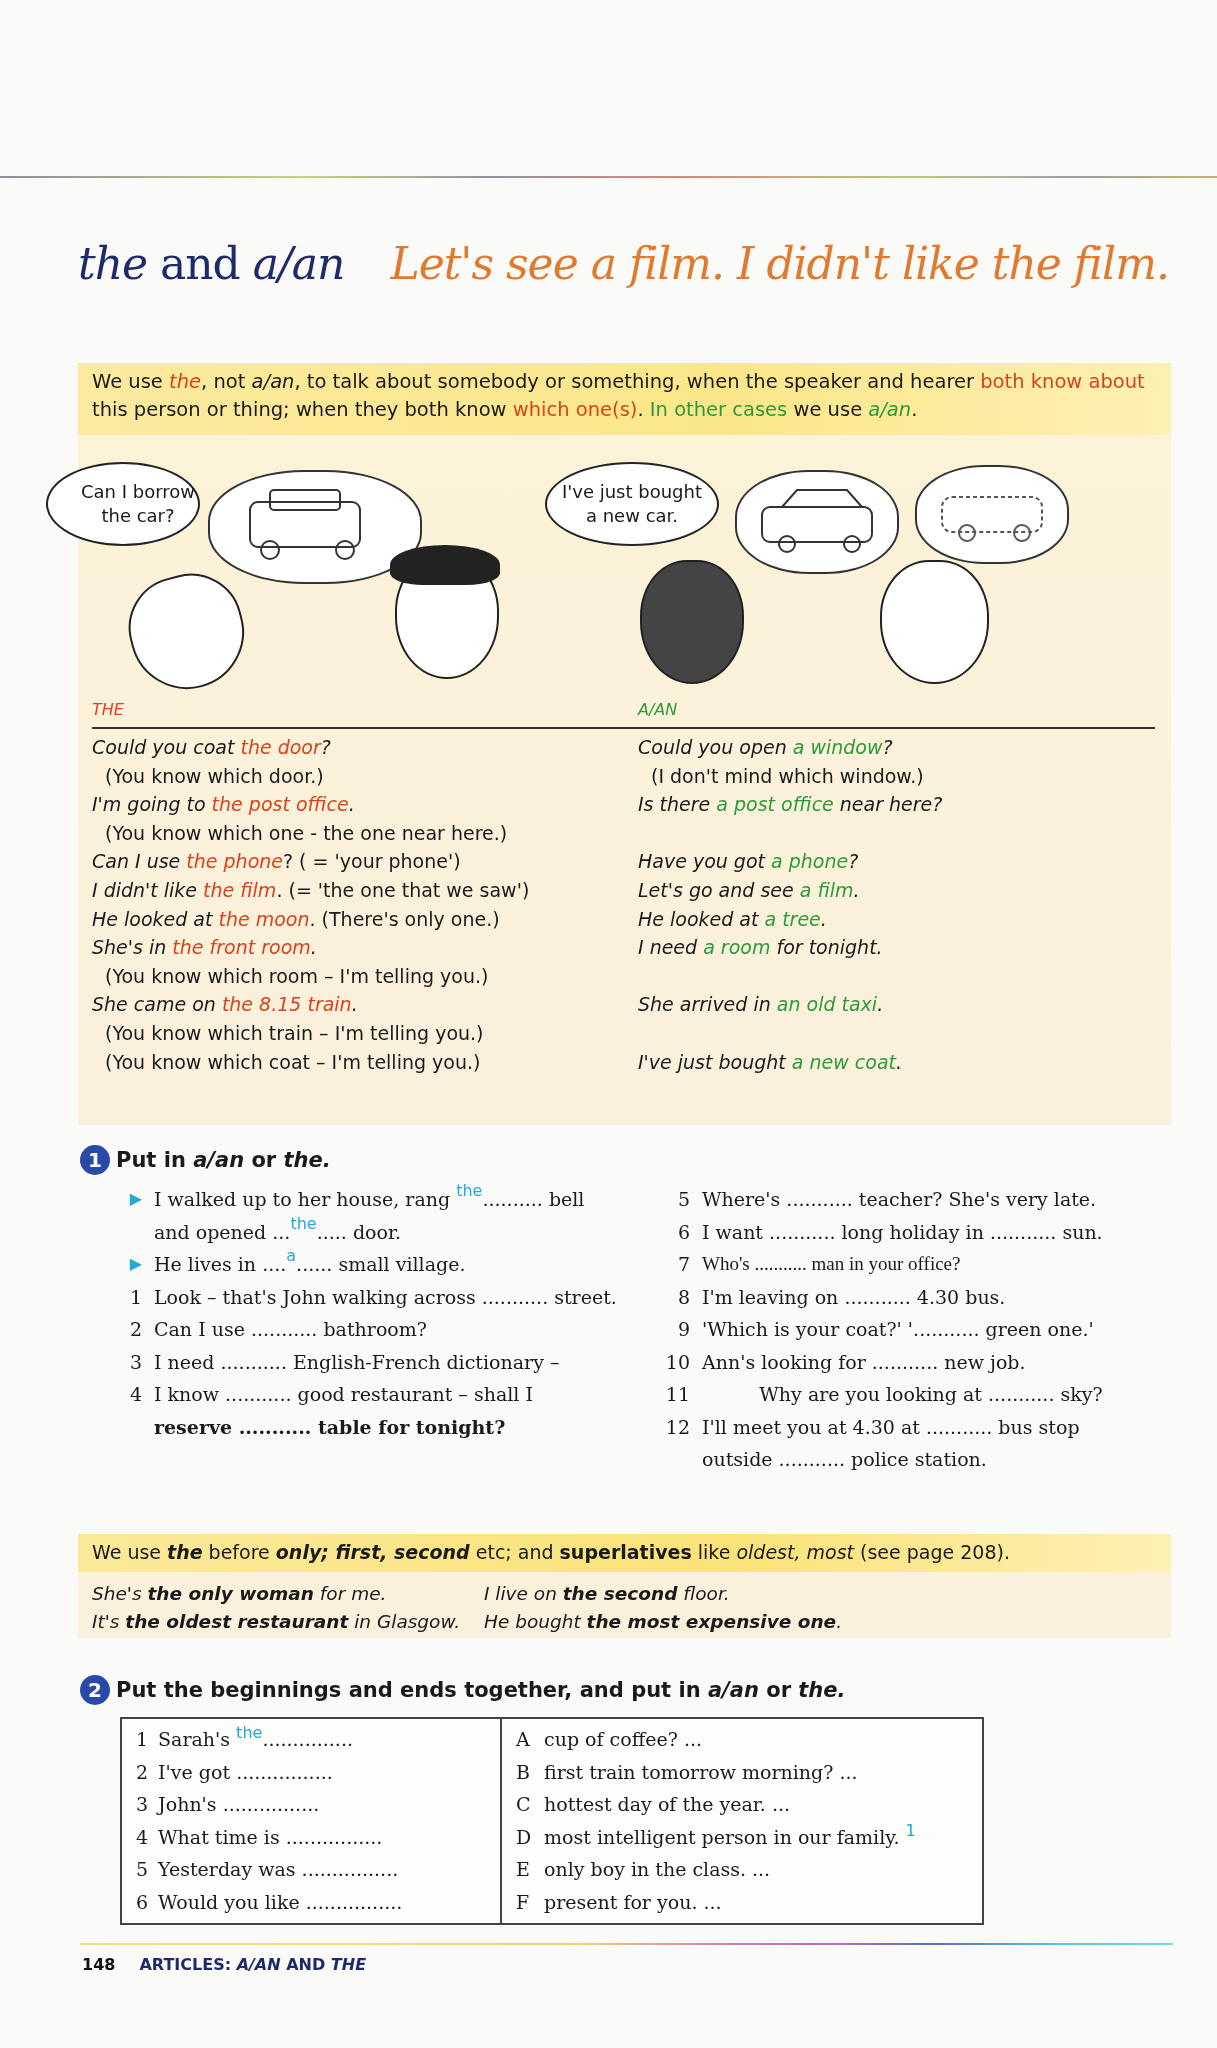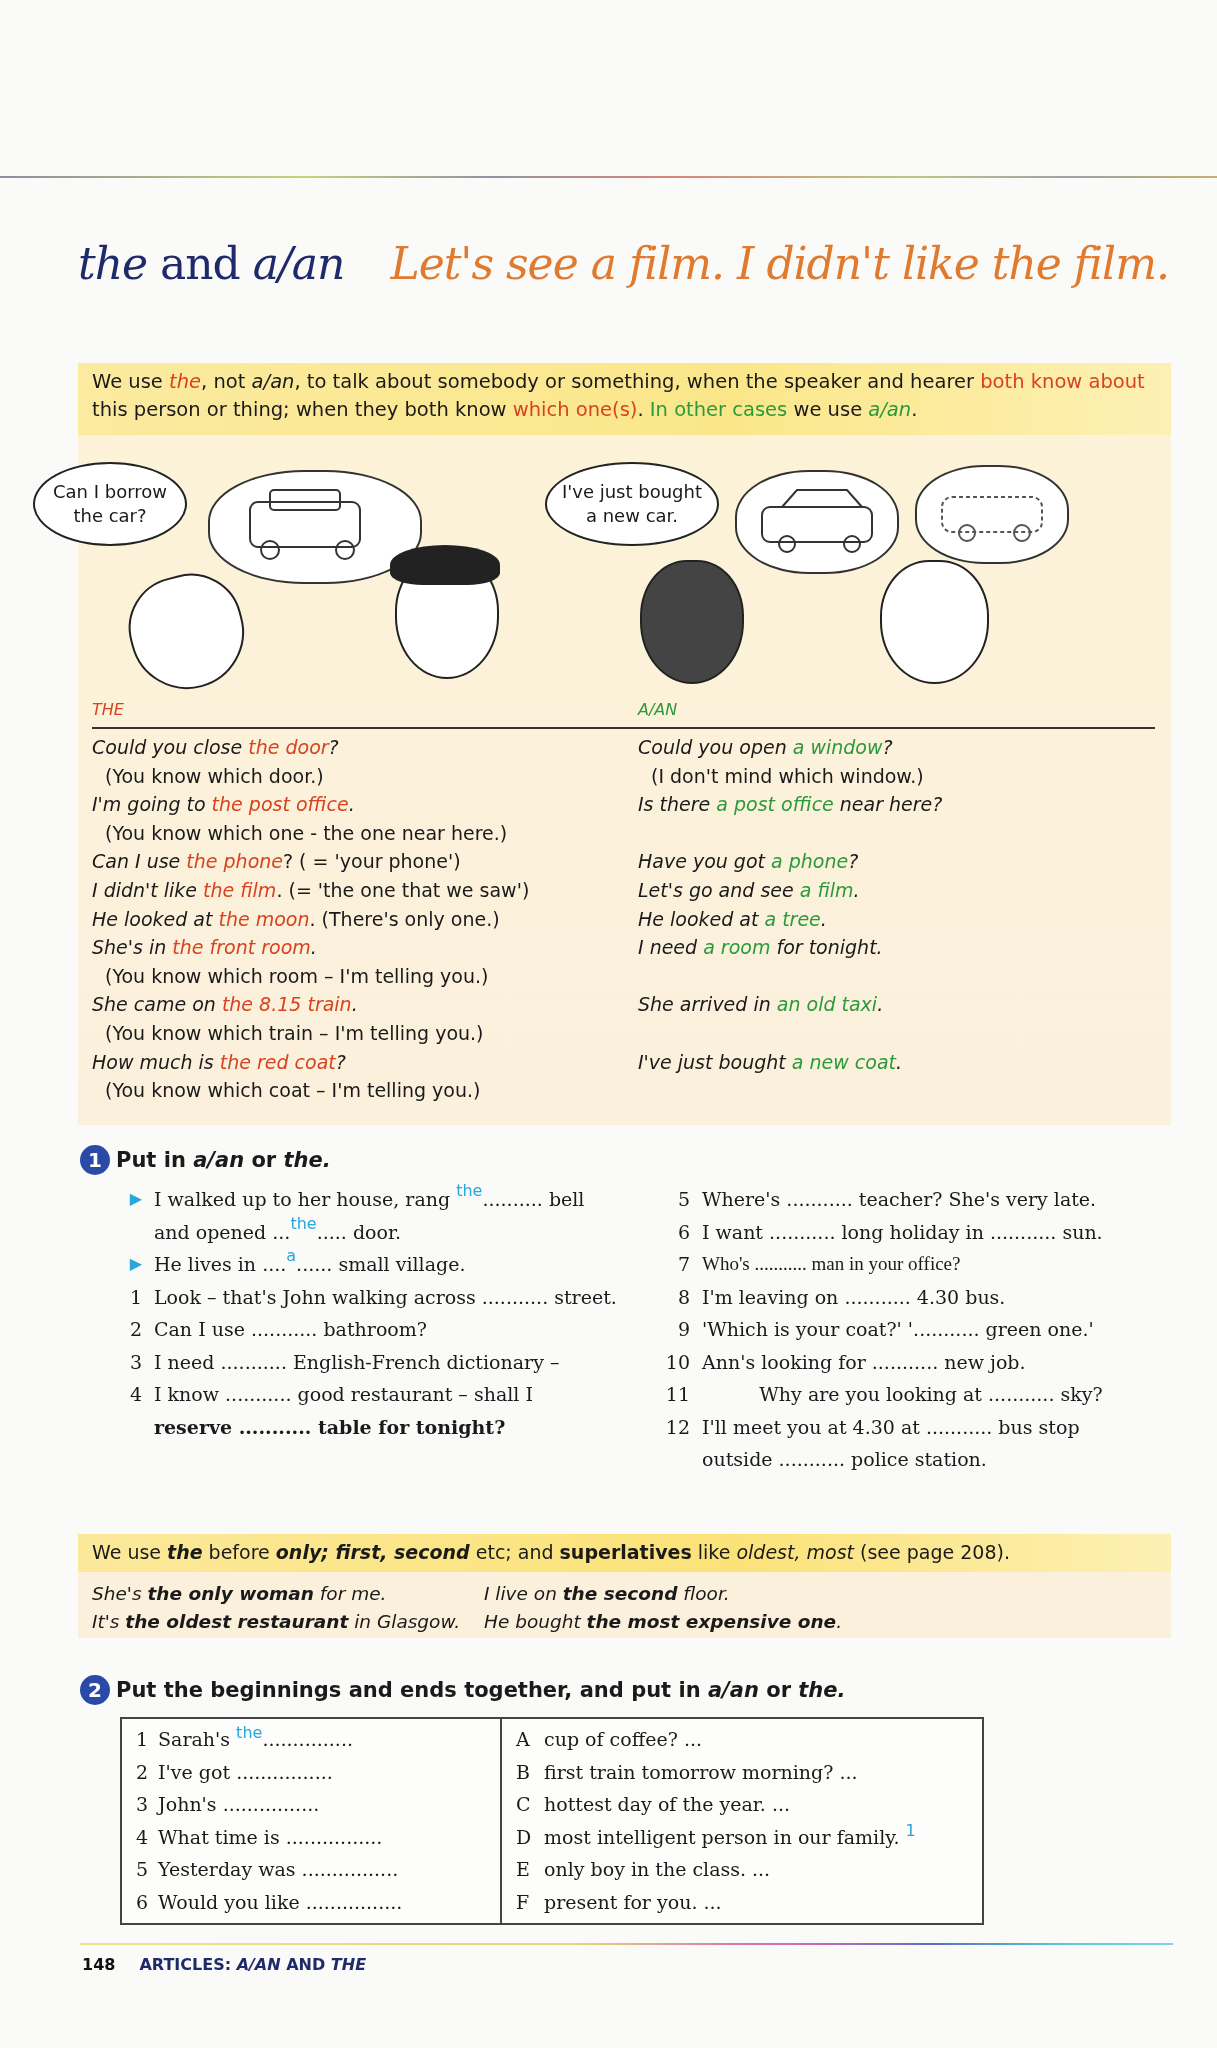--- a/index.html
+++ b/index.html
@@ -72,21 +72,21 @@
   <span class="t1"><i>the</i><span> and </span><i>a/an</i></span><span class="t2">Let's see a film. I didn't like the film.</span>
 </div>
 
 <div class="rule-box"></div>
 <div class="rule-top"></div>
 <div class="rule-text">
   <span>We use </span><span class="red ital">the</span><span>, not </span><span class="ital">a/an</span><span>, to talk about somebody or something, when the speaker and hearer </span><span class="red">both know about</span><span> this person or thing; when they both know </span><span class="red">which one(s)</span><span>. </span><span class="green">In other cases</span><span> we use </span><span class="green ital">a/an</span><span>.</span>
 </div>
 
 <div>
-  <div class="bubble" style="left:33px;top:462px;width:150px;height:80px;">
+  <div class="bubble" style="left:46px;top:462px;width:150px;height:80px;justify-content:flex-end;">
       <span style="width:120px;">Can I borrow the car?</span>
     </div>
   <div class="thought" style="left:208px;top:470px;width:210px;height:110px;">
     <svg width="210" height="110">
         <rect x="40" y="30" width="110" height="45" rx="8" fill="none" stroke="#333" stroke-width="2"></rect>
         <rect x="60" y="18" width="70" height="20" rx="4" fill="none" stroke="#333" stroke-width="2"></rect>
         <circle cx="60" cy="78" r="9" fill="none" stroke="#333" stroke-width="2"></circle>
         <circle cx="135" cy="78" r="9" fill="none" stroke="#333" stroke-width="2"></circle>
       </svg>
   </div>
@@ -112,32 +112,31 @@
         <circle cx="105" cy="66" r="8" fill="none" stroke="#555" stroke-width="2"></circle>
       </svg>
   </div>
   <div class="head" style="left:640px;top:560px;width:100px;height:120px;background:#444;"></div>
   <div class="head" style="left:880px;top:560px;width:105px;height:120px;"></div>
 </div>
 
 <div class="col-head red" style="left:92px;">THE</div>
 <div class="col-line" style="left:92px;width:540px;"></div>
 <div class="col" style="left:92px;" id="the-col">
-    <div class="ln" style="white-space: pre;"><span class="ital" style="white-space: pre;">Could you close </span><span class="red ital" style="white-space: pre;">the door</span><span class="ital" style="white-space: pre;">?</span></div>
+    <div class="ln" style="white-space: pre;"><span class="ital" style="white-space: pre;">Could you coat </span><span class="red ital" style="white-space: pre;">the door</span><span class="ital" style="white-space: pre;">?</span></div>
     <div class="ln ind" style="white-space: pre;"><span style="white-space: pre;">(You know which door.)</span><span class="red ital" style="white-space: pre;"></span><span class="ital" style="white-space: pre;"></span></div>
     <div class="ln" style="white-space: pre;"><span class="ital" style="white-space: pre;">I'm going to </span><span class="red ital" style="white-space: pre;">the post office</span><span class="ital" style="white-space: pre;">.</span></div>
     <div class="ln ind" style="white-space: pre;"><span style="white-space: pre;">(You know which one - the one near here.)</span><span class="red ital" style="white-space: pre;"></span><span class="ital" style="white-space: pre;"></span></div>
     <div class="ln" style="white-space: pre;"><span class="ital" style="white-space: pre;">Can I use </span><span class="red ital" style="white-space: pre;">the phone</span><span style="white-space: pre;">? ( = 'your phone')</span></div>
     <div class="ln" style="white-space: pre;"><span class="ital" style="white-space: pre;">I didn't like </span><span class="red ital" style="white-space: pre;">the film</span><span style="white-space: pre;">. (= 'the one that we saw')</span></div>
     <div class="ln" style="white-space: pre;"><span class="ital" style="white-space: pre;">He looked at </span><span class="red ital" style="white-space: pre;">the moon</span><span style="white-space: pre;">. (There's only one.)</span></div>
     <div class="ln" style="white-space: pre;"><span class="ital" style="white-space: pre;">She's in </span><span class="red ital" style="white-space: pre;">the front room</span><span class="ital" style="white-space: pre;">.</span></div>
     <div class="ln ind" style="white-space: pre;"><span style="white-space: pre;">(You know which room – I'm telling you.)</span><span class="red ital" style="white-space: pre;"></span><span class="ital" style="white-space: pre;"></span></div>
     <div class="ln" style="white-space: pre;"><span class="ital" style="white-space: pre;">She came on </span><span class="red ital" style="white-space: pre;">the 8.15 train</span><span class="ital" style="white-space: pre;">.</span></div>
     <div class="ln ind" style="white-space: pre;"><span style="white-space: pre;">(You know which train – I'm telling you.)</span><span class="red ital" style="white-space: pre;"></span><span class="ital" style="white-space: pre;"></span></div>
-    <div class="ln" style="white-space: pre;"><span class="ital" style="white-space: pre;">How much is </span><span class="red ital" style="white-space: pre;">the red coat</span><span class="ital" style="white-space: pre;">?</span></div>
     <div class="ln ind" style="white-space: pre;"><span style="white-space: pre;">(You know which coat – I'm telling you.)</span><span class="red ital" style="white-space: pre;"></span><span class="ital" style="white-space: pre;"></span></div>
   </div>
 
 <div class="col-head green" style="left:638px;">A/AN</div>
 <div class="col-line" style="left:632px;width:523px;"></div>
 <div class="col" style="left:638px;" id="aan-col">
     <div class="ln" style="white-space: pre;"><span class="ital" style="white-space: pre;">Could you open </span><span class="green ital" style="white-space: pre;">a window</span><span class="ital" style="white-space: pre;">?</span></div>
     <div class="ln ind" style="white-space: pre;"><span style="white-space: pre;">(I don't mind which window.)</span><span class="green ital" style="white-space: pre;"></span><span class="ital" style="white-space: pre;"></span></div>
     <div class="ln" style="white-space: pre;"><span class="ital" style="white-space: pre;">Is there </span><span class="green ital" style="white-space: pre;">a post office</span><span class="ital" style="white-space: pre;"> near here?</span></div>
     <div class="ln" style="white-space: pre;"><span class="ital" style="white-space: pre;"></span><span class="green ital" style="white-space: pre;"></span><span class="ital" style="white-space: pre;"></span></div>

